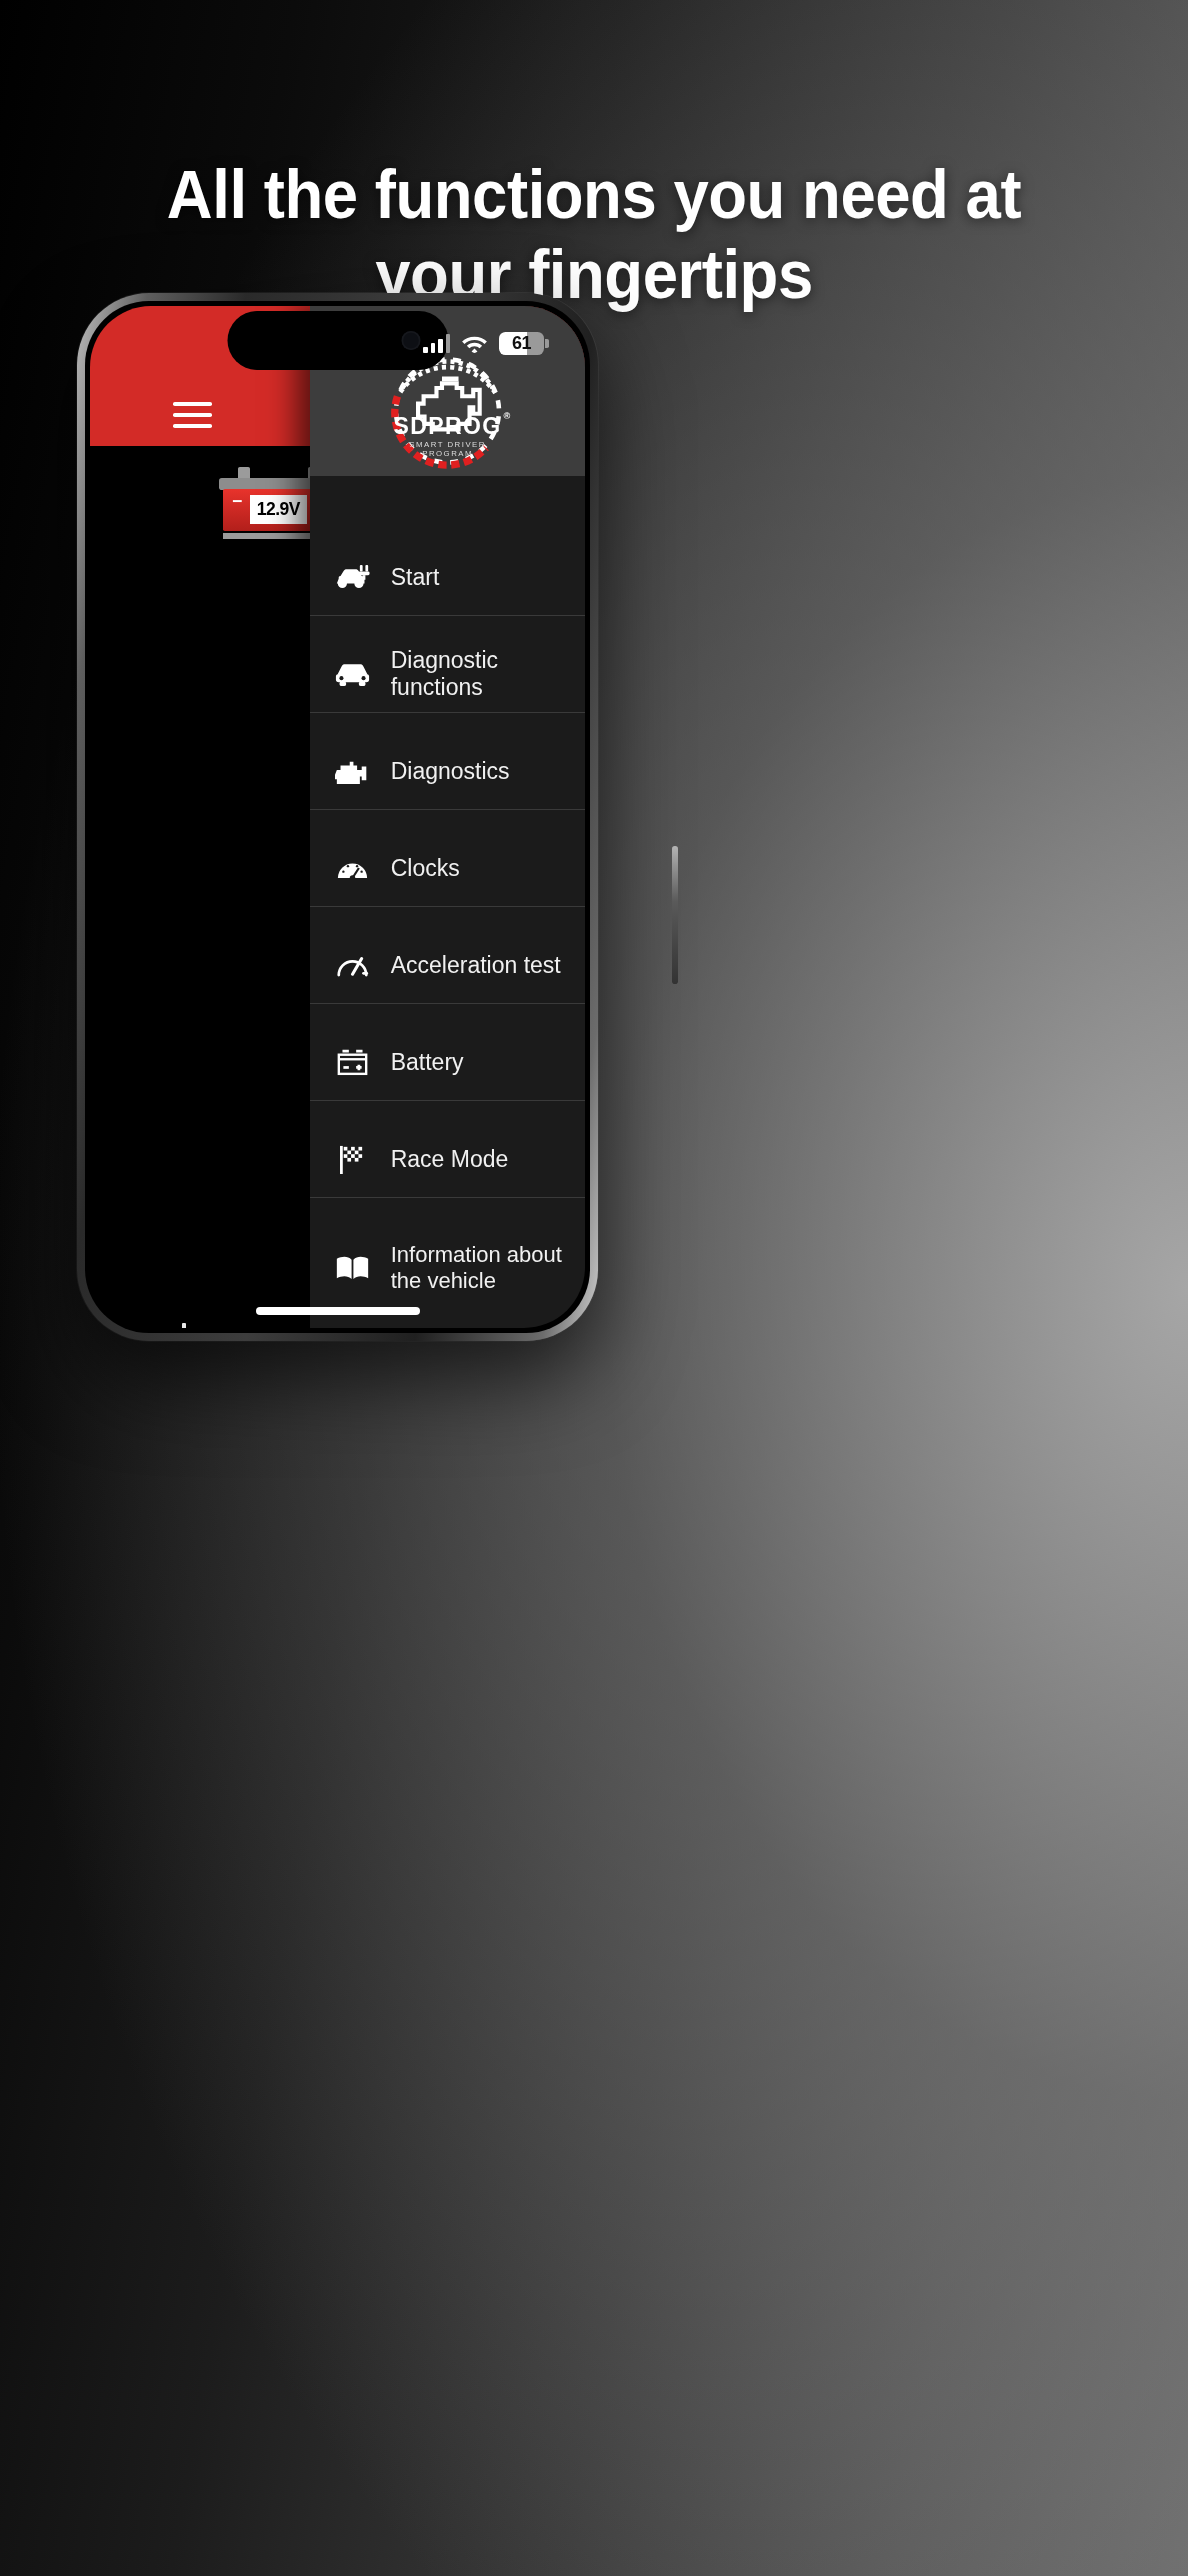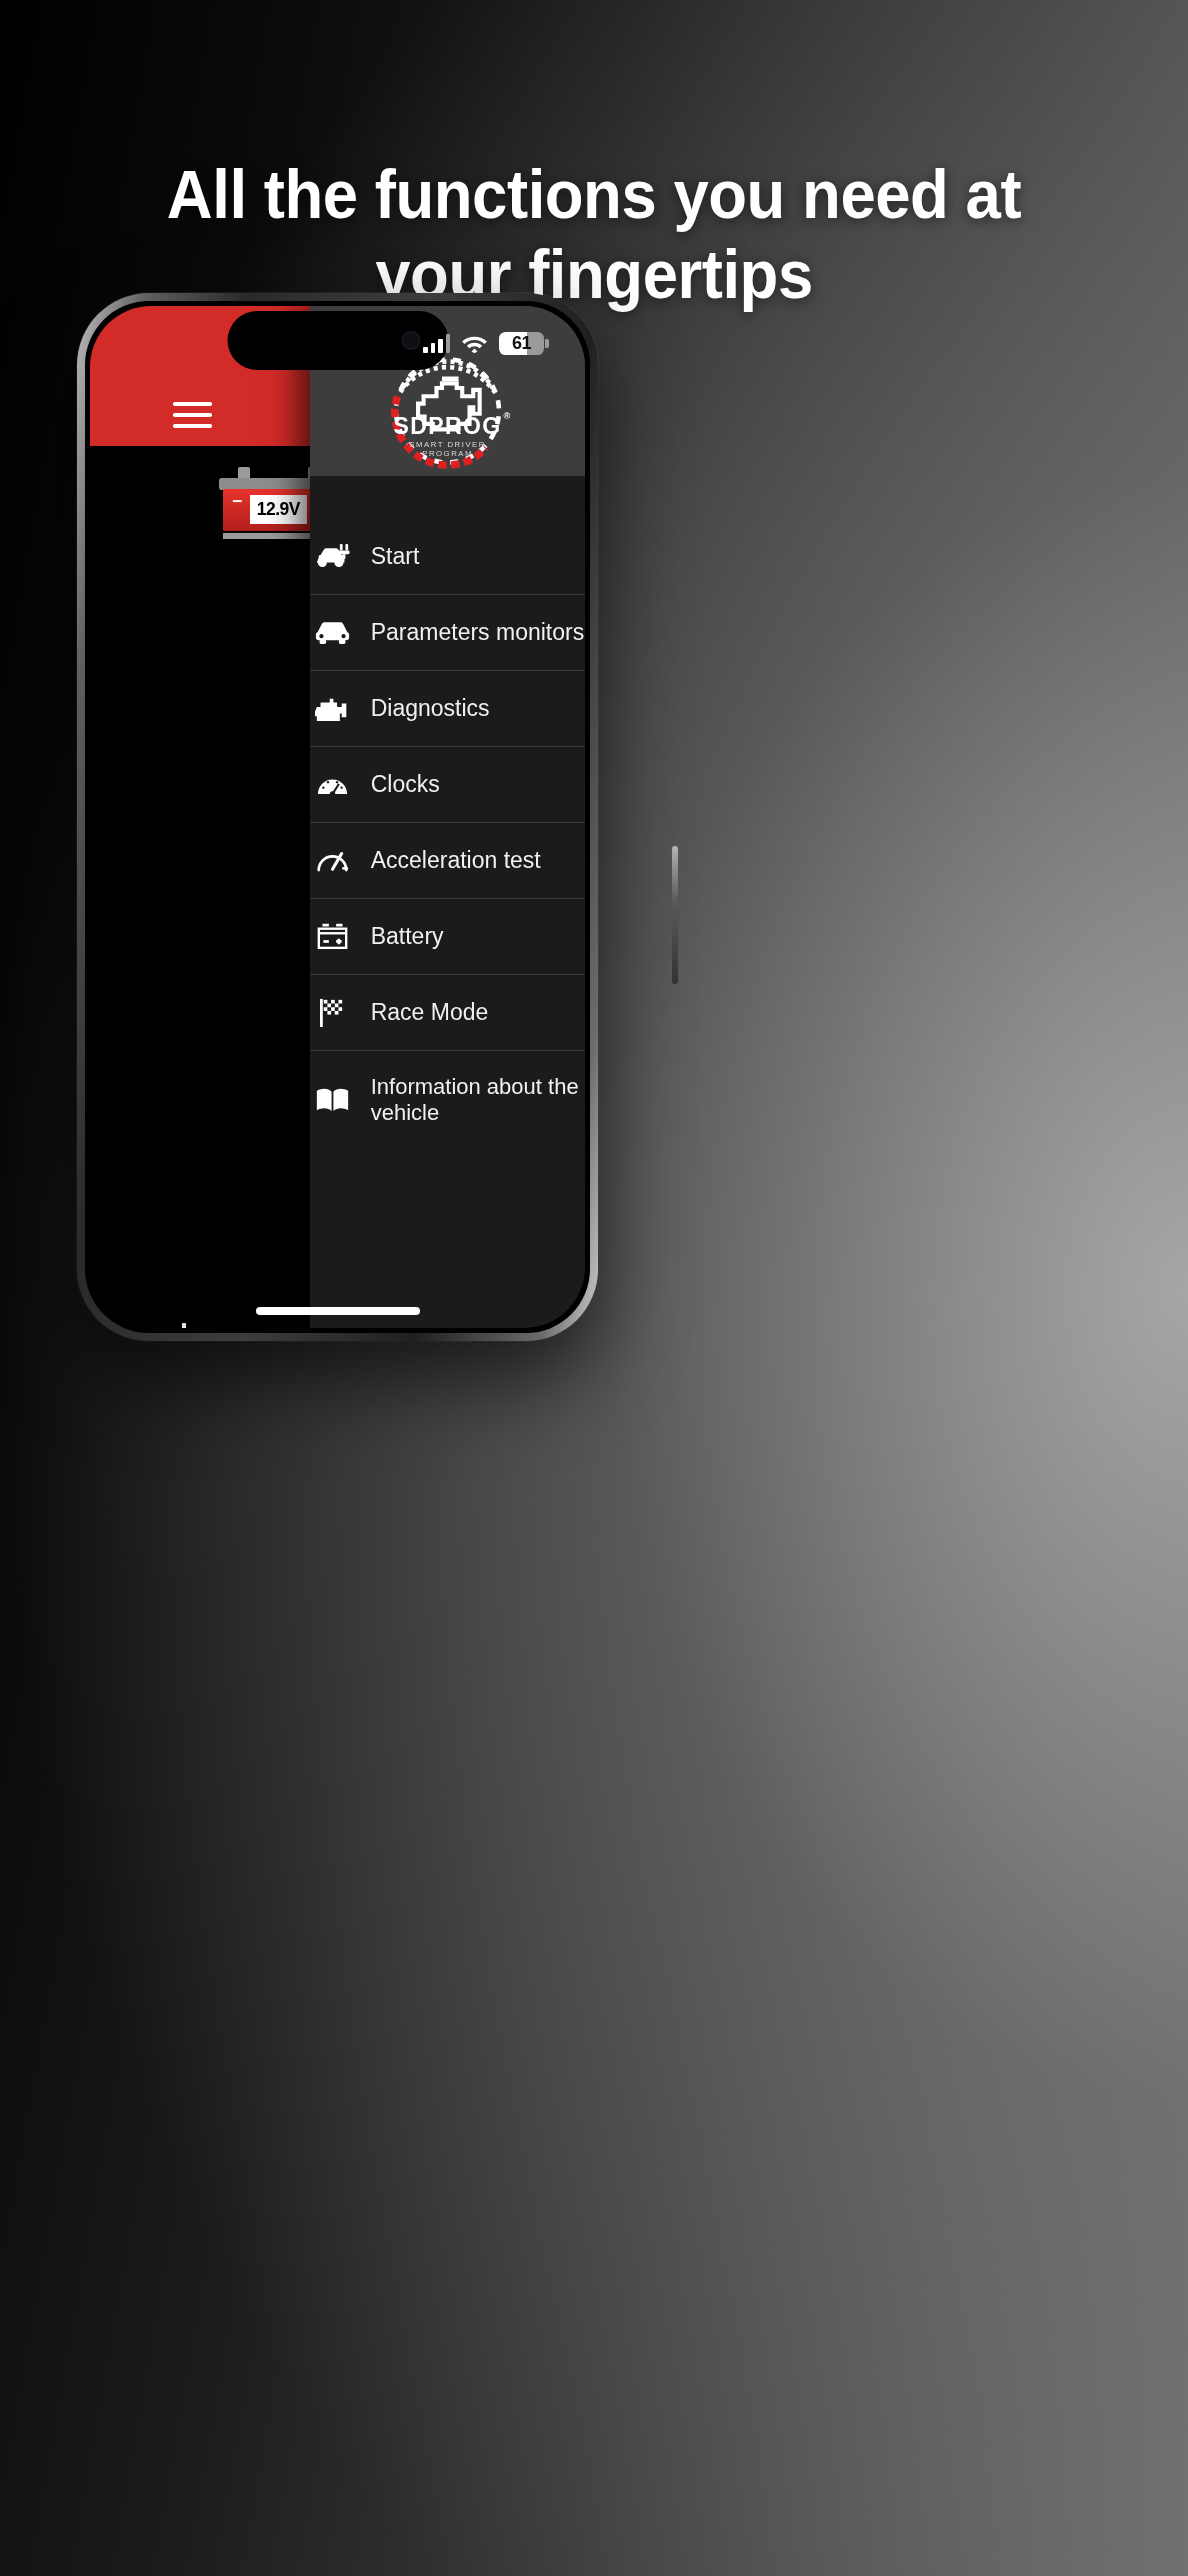--- a/index.html
+++ b/index.html
@@ -160,22 +160,24 @@
   #logo-name{ font-size:23px; font-weight:bold; letter-spacing:1.4px; line-height:1; position:relative; display:inline-block;}
   #logo-reg{ position:absolute; right:-10px; top:-2.8px; font-size:9.2px; font-weight:bold;}
   #logo-sub1{ font-size:7.8px; letter-spacing:1.5px; margin-top:2.8px; color:#ddd;}
   #logo-sub2{ font-size:7.8px; letter-spacing:1.5px; color:#ddd;}
 
   
   #menu{ flex:1; overflow:hidden; }
   .mi{
     display:flex; align-items:center;
     height:76px;
+    padding-left:20px;
     border-bottom:0.9px solid #3a3a3a;
     cursor:pointer;
+    margin-top:21px;
   }
   .mi:last-child{ border-bottom:none; height:98px; align-items:center;}
   .mi-icon{
     width:44px; flex:0 0 44px; display:flex; align-items:center; justify-content:center;
     color:#fff;
   }
   .mi-label{
     margin-left:16.6px; color:#f1f1f1; font-size:23px; line-height:1.2;
   }
   .mi-label.two{ font-size:22px; }
@@ -287,21 +289,21 @@
             <div class="mi-icon">
               <svg width="35" height="26" viewBox="0 0 38 28" fill="#fff">
                 <path d="M3 14 l4-8 c1-2 2-2.5 4-2.5 h16 c2 0 3 .5 4 2.5 l4 8 z"></path>
                 <rect x="1" y="14" width="36" height="9" rx="3"></rect>
                 <rect x="5" y="22" width="7" height="5" rx="2"></rect>
                 <rect x="26" y="22" width="7" height="5" rx="2"></rect>
                 <circle cx="7" cy="18.5" r="2.2" fill="#1b1b1b"></circle>
                 <circle cx="31" cy="18.5" r="2.2" fill="#1b1b1b"></circle>
               </svg>
             </div>
-            <div class="mi-label">Parameters monitors</div>
+            <div class="mi-label">Diagnostic functions</div>
           </div>
 
           <div class="mi">
             <div class="mi-icon">
               <svg width="35" height="26" viewBox="0 0 38 28" fill="#fff">
                 <path d="M2 13 h4 v-5 h10 v-4 h4 v4 h4 v5 h5 v-4 h5 v15 h-5 v-4 h-2 v8 h-10 v3 h-11 v-3 h-4 v-5 h-4 z"></path>
               </svg>
             </div>
             <div class="mi-label">Diagnostics</div>
           </div>

